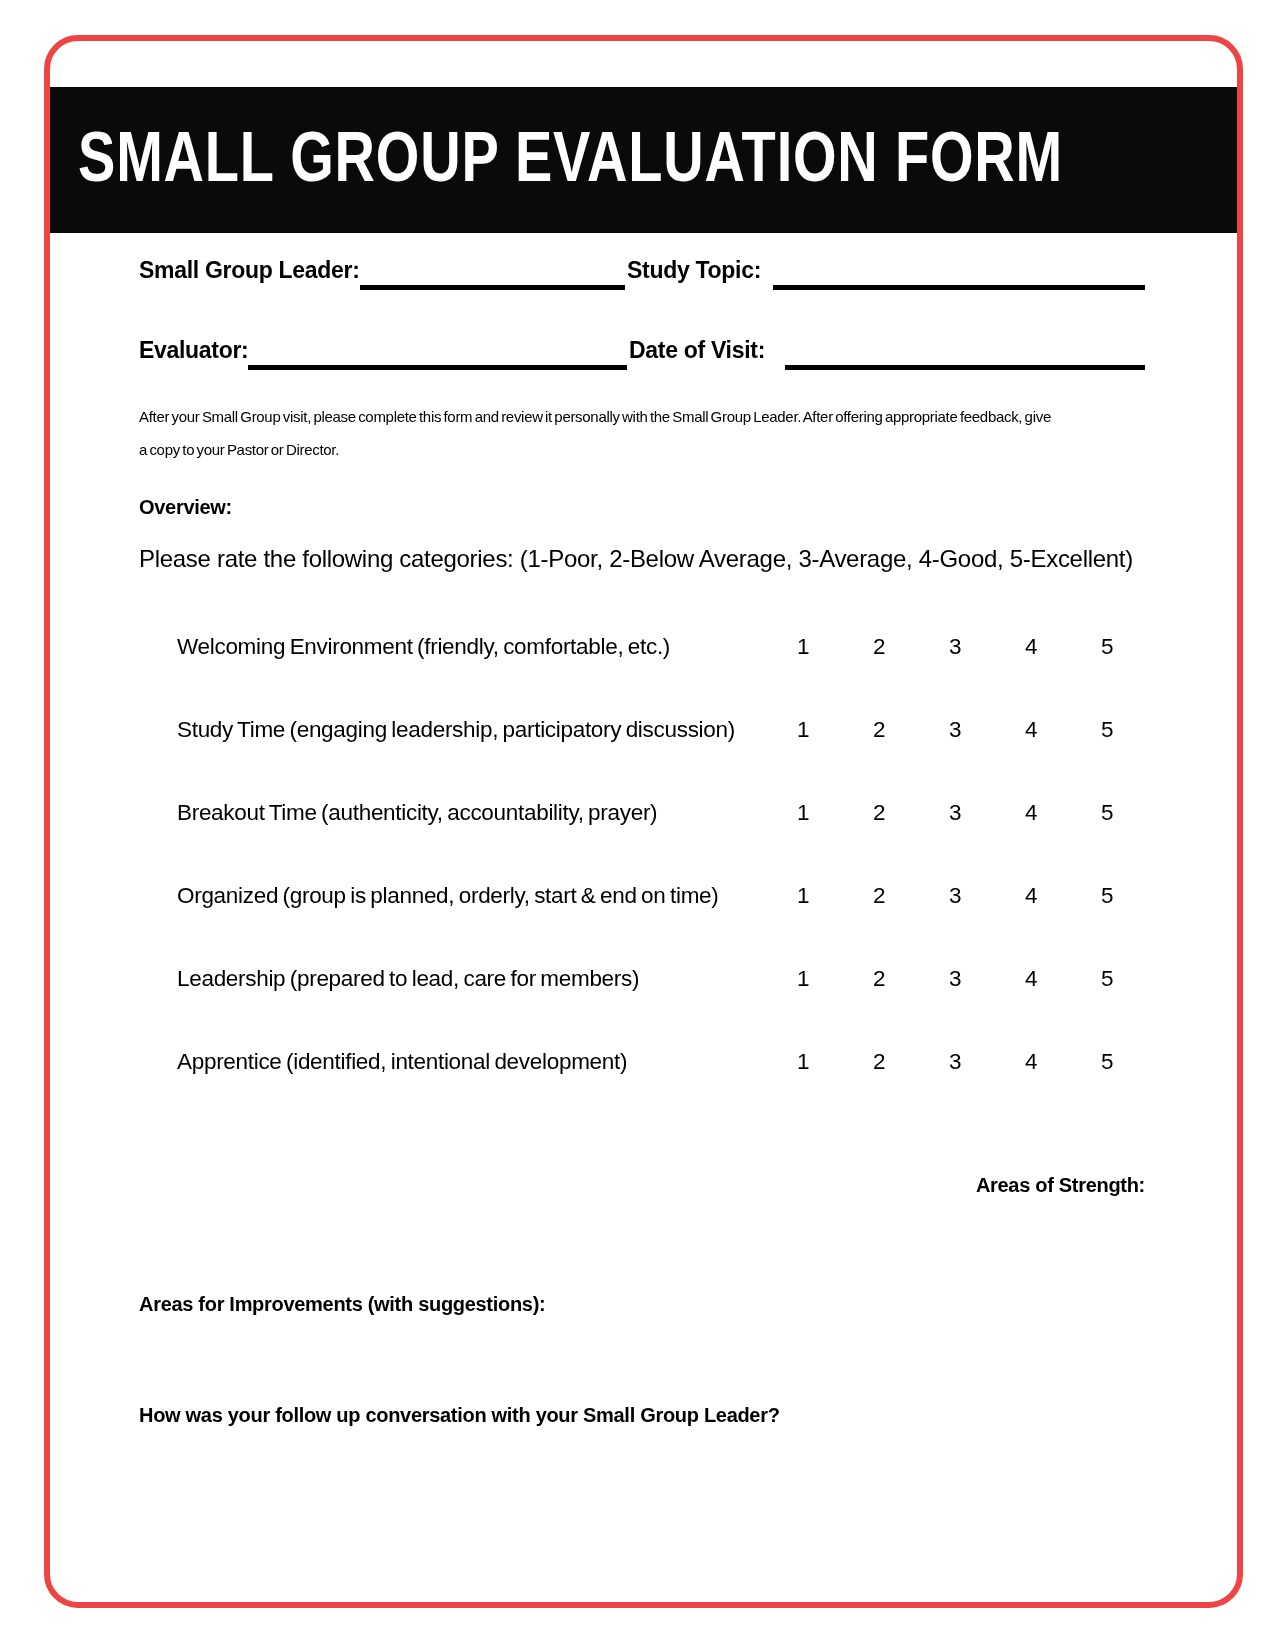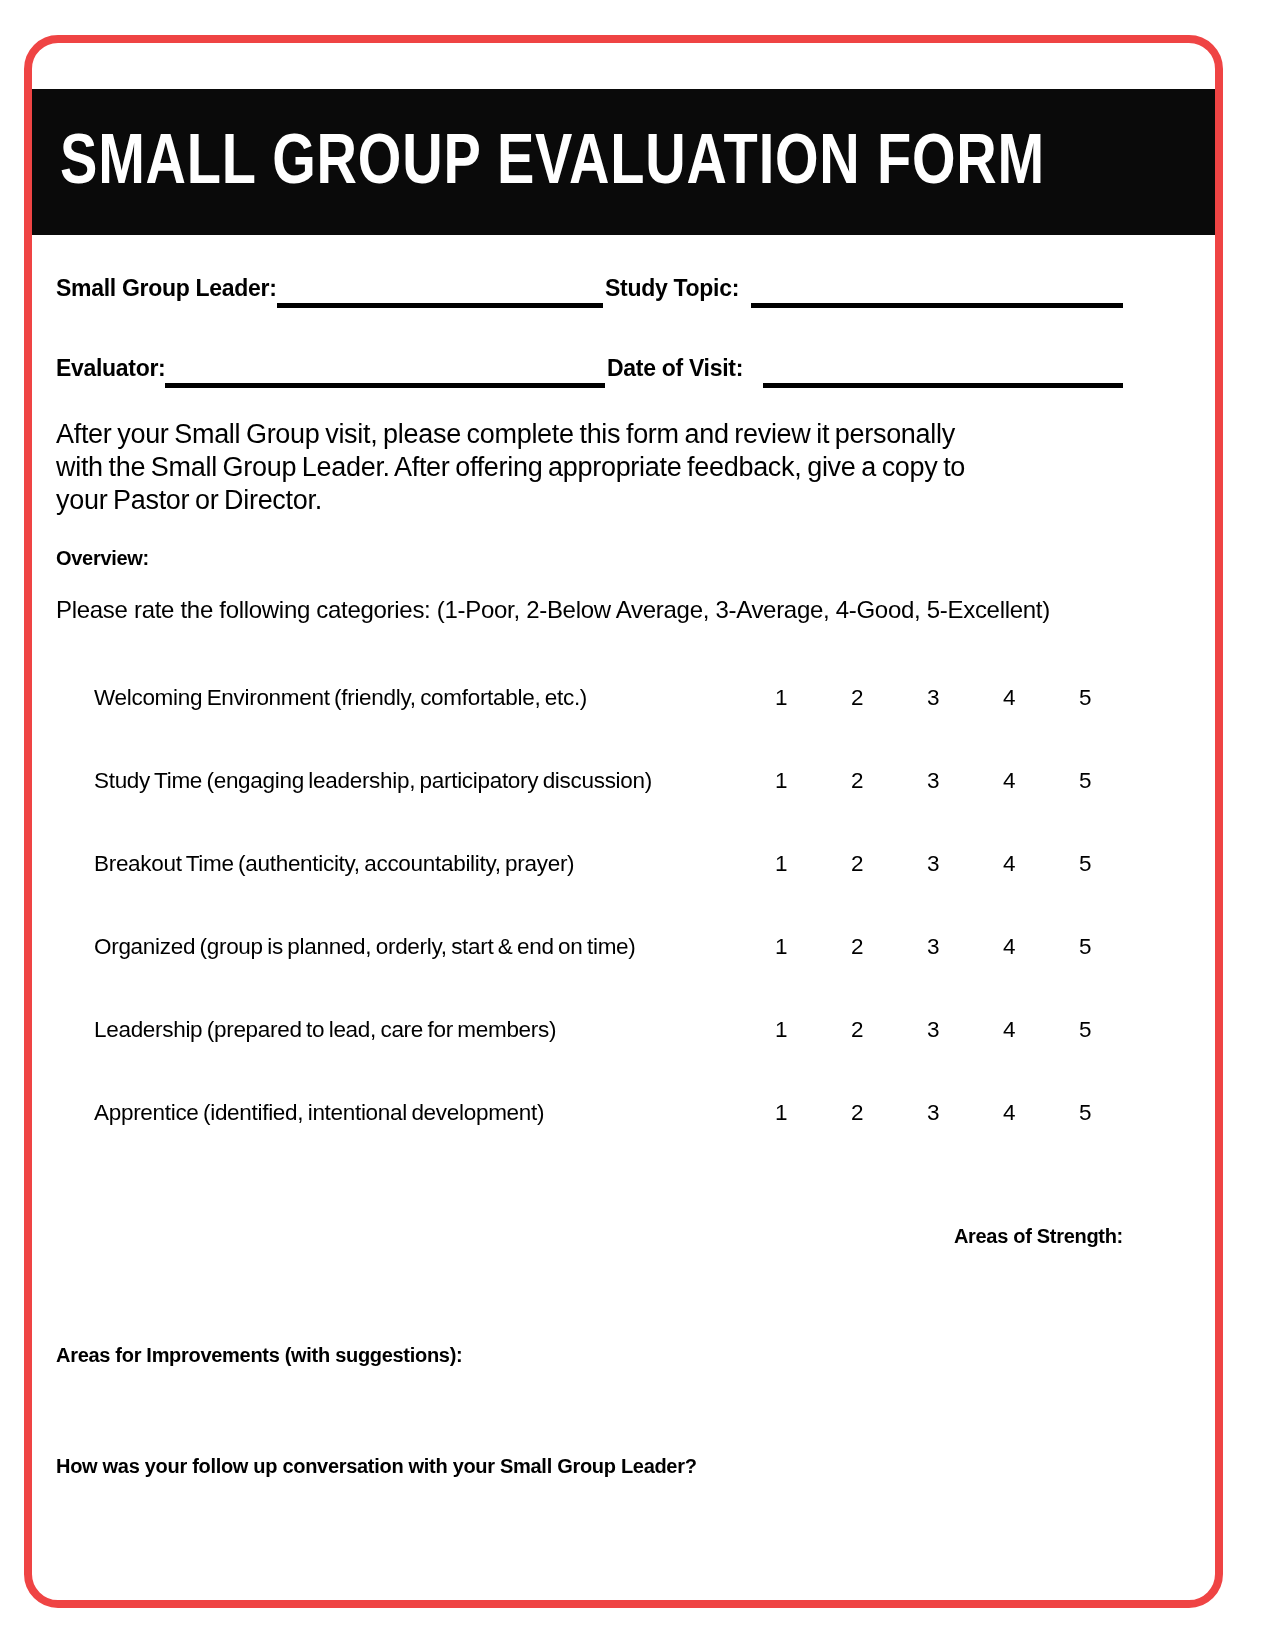--- a/index.html
+++ b/index.html
@@ -6,26 +6,26 @@
   .canvas {
     position: relative;
     width: 1275px;
     height: 1650px;
     background: #ffffff;
     font-family: "Liberation Sans", sans-serif;
     color: #000000;
   }
   .page-frame {
     position: absolute;
-    left: 24px;
+    left: 44px;
     top: 35px;
     width: 1199px;
     height: 1573px;
     box-sizing: border-box;
-    border: 8px solid #ef4444;
+    border: 6px solid #ef4444;
     border-radius: 34px;
     background: #ffffff;
     overflow: hidden;
   }
   .banner {
     position: absolute;
     left: 0;
     right: 0;
     top: 46px;
     height: 146px;
@@ -42,24 +42,23 @@
     white-space: nowrap;
     letter-spacing: 1px;
     transform: scaleX(0.80);
     transform-origin: left center;
   }
   .content {
     position: absolute;
     left: 0;
     right: 0;
     top: 192px;
-    padding: 0 92px 0 24px;
+    padding: 0 92px 0 89px;
     font-size: 22px;
     letter-spacing: -0.3px;
-    margin-top: 16px;
   }
   .field-row {
     display: flex;
     align-items: flex-end;
   }
   .field-row.first { margin-top: 22px; }
   .field-row.second { margin-top: 45px; }
   .field-label {
     font-weight: bold;
     font-size: 23px;
@@ -70,21 +69,21 @@
     display: inline-block;
     border-bottom: 5px solid #000000;
     height: 30px;
   }
   .field-line.grow { flex: 1 1 auto; margin-right: 2px; }
   .field-line.fixed-a { width: 372px; margin-left: 12px; }
   .field-line.fixed-b { width: 360px; margin-left: 20px; }
   .intro {
     margin-top: 30px;
     width: 920px;
-    font-size: 27px;
+    font-size: 15px;
     line-height: 33px;
     word-spacing: -1.5px;
   }
   .section-heading {
     font-weight: bold;
     font-size: 20px;
     white-space: nowrap;
   }
   .overview-heading { margin-top: 30px; }
   .instructions {

